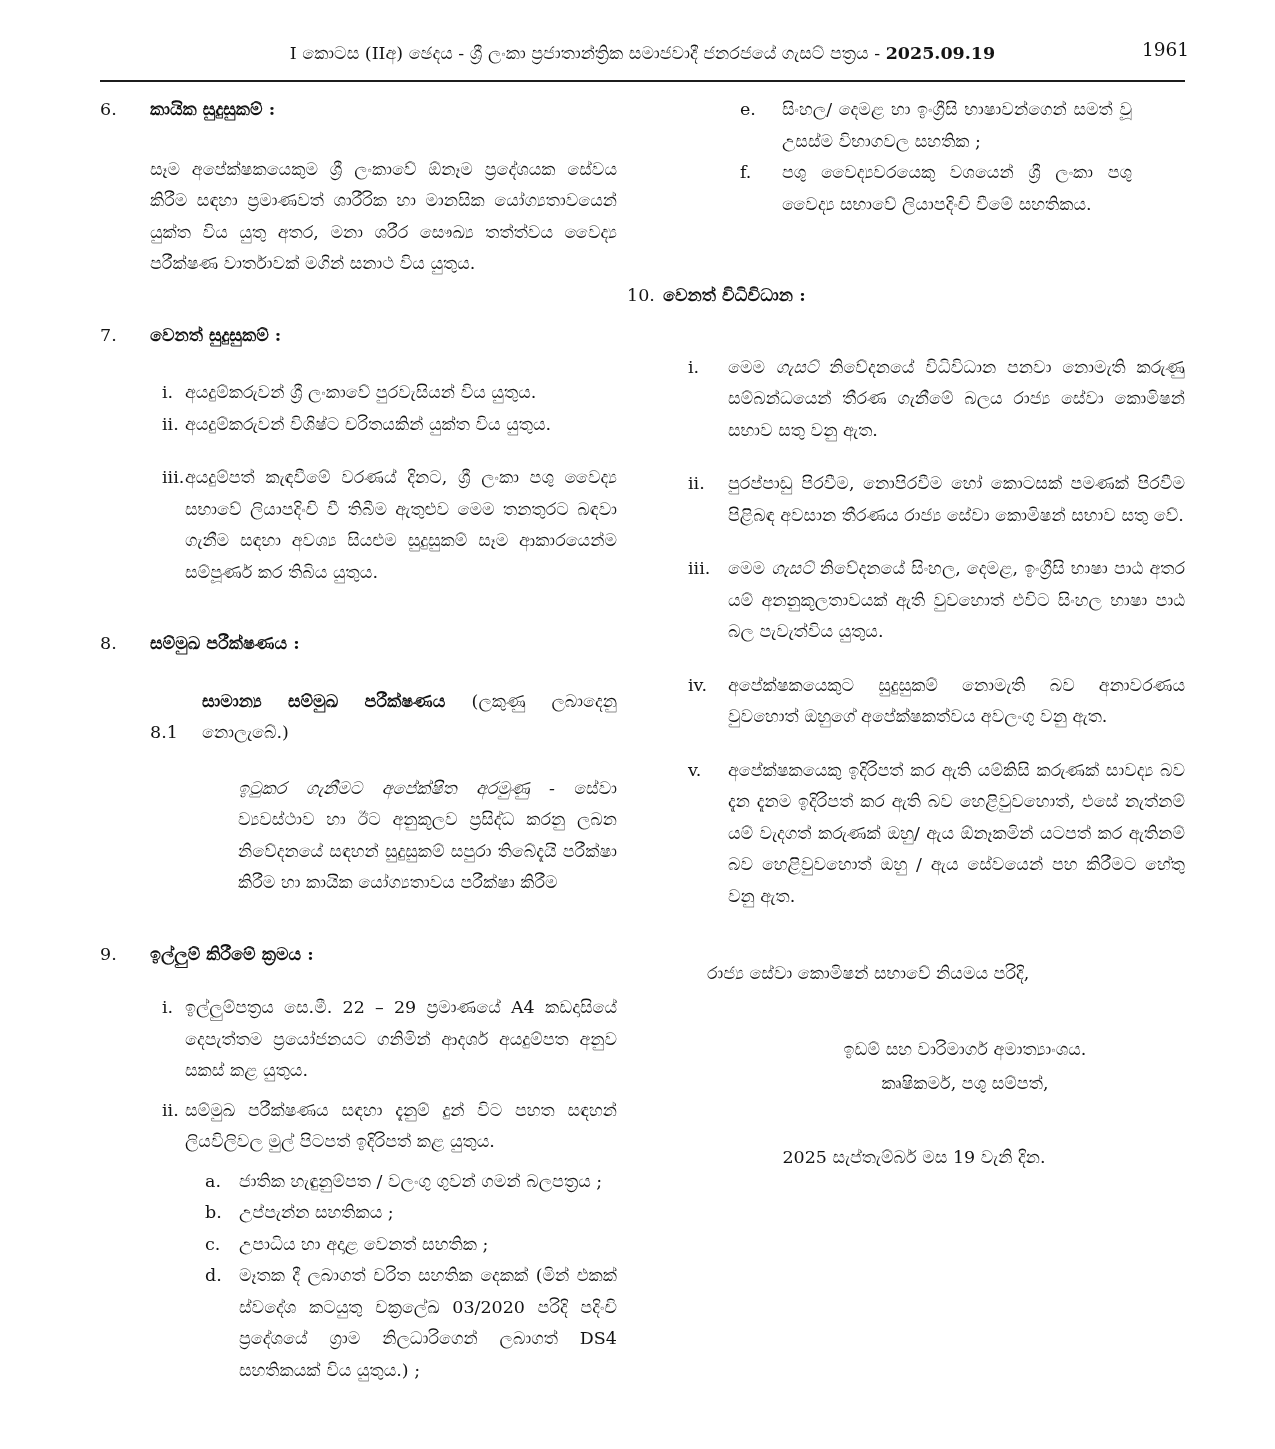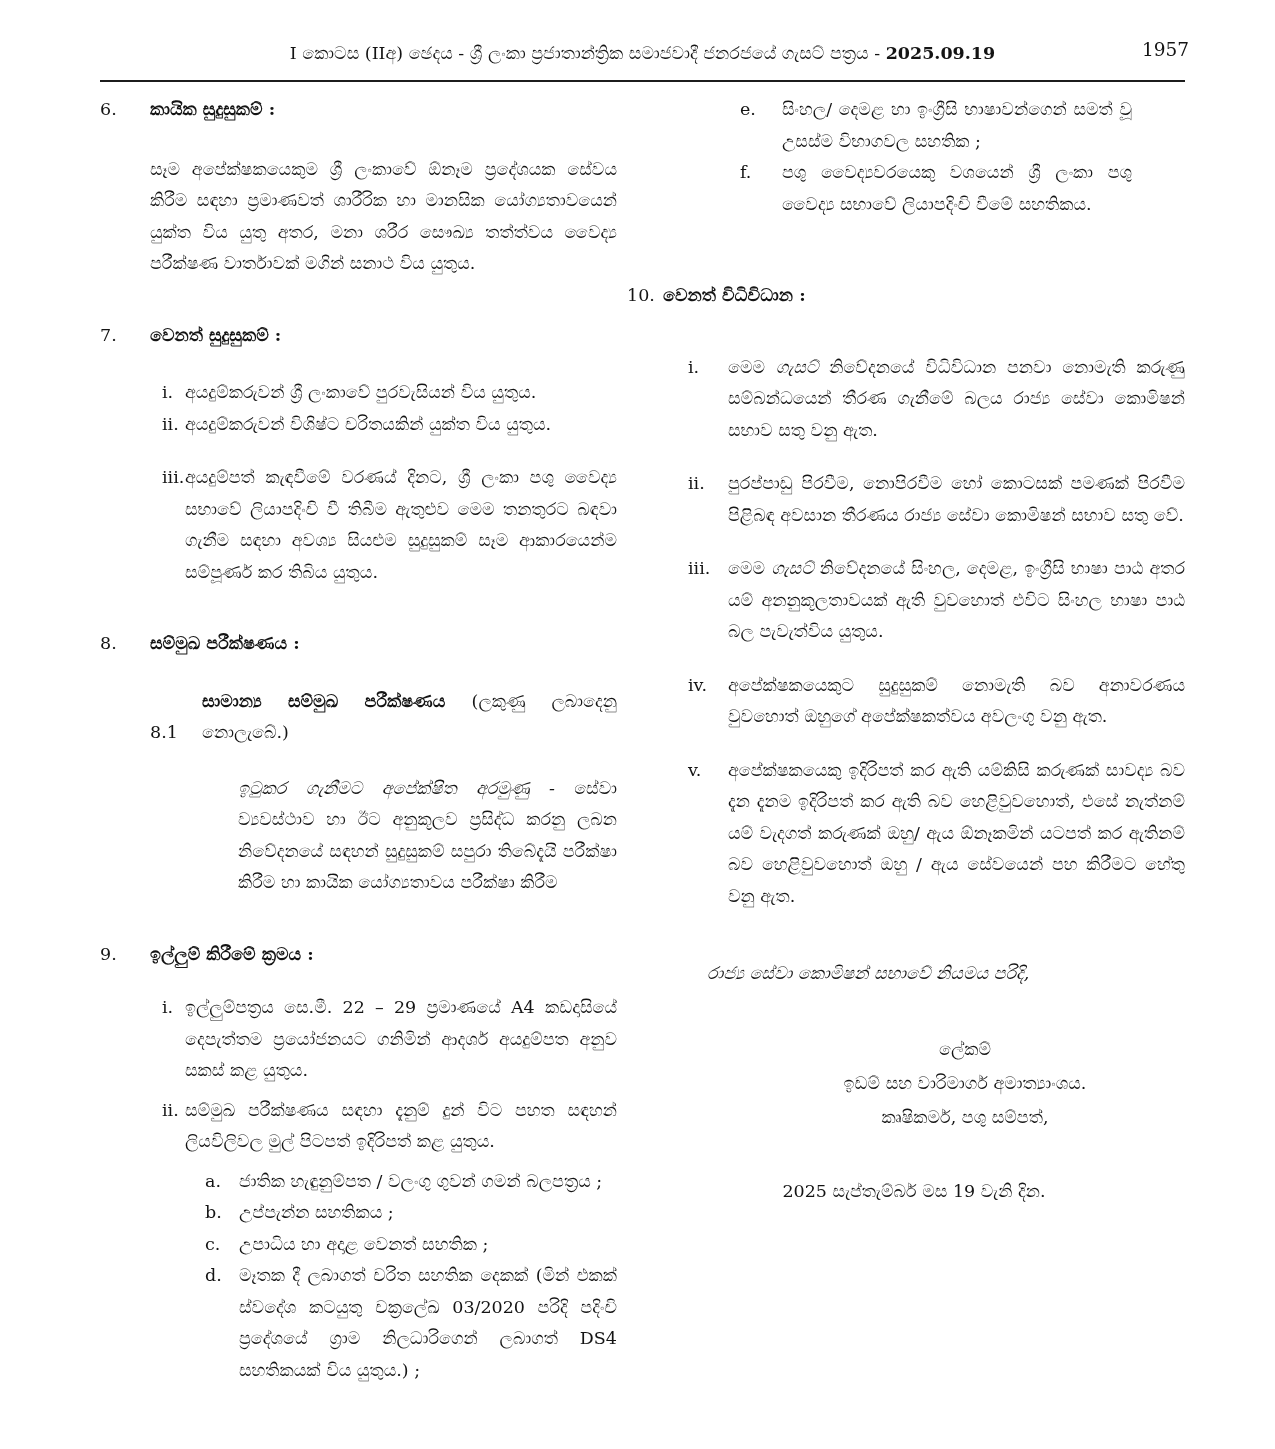--- a/index.html
+++ b/index.html
@@ -51,41 +51,41 @@
 
   
   .cont-item { display:flex; margin-left:113px; width:392px; }
   .cont-item .anum { flex:0 0 42px; }
 
   
   .s10-items { margin-left:61px; }
   .s10-items .rnum { flex:0 0 40px; padding-left:0; }
 
   
-  .closing { margin-left:80px; margin-top:46px;font-style:italic; }
+  .closing { margin-left:80px; margin-top:46px; }
   .signature { width:440px; margin-left:auto; margin-top:42px; text-align:center; line-height:34px; }
   .date-line { margin-left:16px; margin-top:42px;text-align:center; }
 
   
   .mt-body   { margin-top:28px; }
   .mt-sec    { margin-top:40px; }
   .mt-items  { margin-top:26px; }
   .mt-gap    { margin-top:22px; }
   .mt-small  { margin-top:8px; }
 </style>
 </head>
 <body>
 
 <div class="page">
 
   <div class="header">
     <div class="header-title">
       <span>I කොටස (IIඅ) ඡෙදය - ශ්‍රී ලංකා ප්‍රජාතාන්ත්‍රික සමාජවාදී ජනරජයේ ගැසට් පත්‍රය - </span><b>2025.09.19</b>
     </div>
-    <div class="page-number">1957</div>
+    <div class="page-number">1961</div>
   </div>
 
   <div class="columns">
 
     <div class="col-left">
 
       <div class="sec">
         <div class="sec-num">6.</div>
         <div class="sec-content">
           <div class="sec-heading">කායික සුදුසුකම් :</div>
@@ -200,21 +200,20 @@
         </div>
         <div class="item" style="margin-top:22px;">
           <div class="rnum">v.</div>
           <div class="itext">අපේක්ෂකයෙකු ඉදිරිපත් කර ඇති යම්කිසි කරුණක් සාවද්‍ය බව දැන දැනම ඉදිරිපත් කර ඇති බව හෙළිවුවහොත්, එසේ නැත්නම් යම් වැදගත් කරුණක් ඔහු/ ඇය ඕනෑකමින් යටපත් කර ඇතිනම් බව හෙළිවුවහොත් ඔහු / ඇය සේවයෙන් පහ කිරීමට හේතු වනු ඇත.</div>
         </div>
       </div>
 
       <div class="closing">රාජ්‍ය සේවා කොමිෂන් සභාවේ නියමය පරිදි,</div>
 
       <div class="signature">
-        <div>ලේකම්</div>
         <div>ඉඩම්  සහ වාරිමාර්ග අමාත්‍යාංශය.</div>
         <div>කෘෂිකර්ම, පශු සම්පත්,</div>
       </div>
 
       <div class="date-line">2025 සැප්තැම්බර් මස 19 වැනි දින.</div>
 
     </div>
   </div>
 </div>
 

